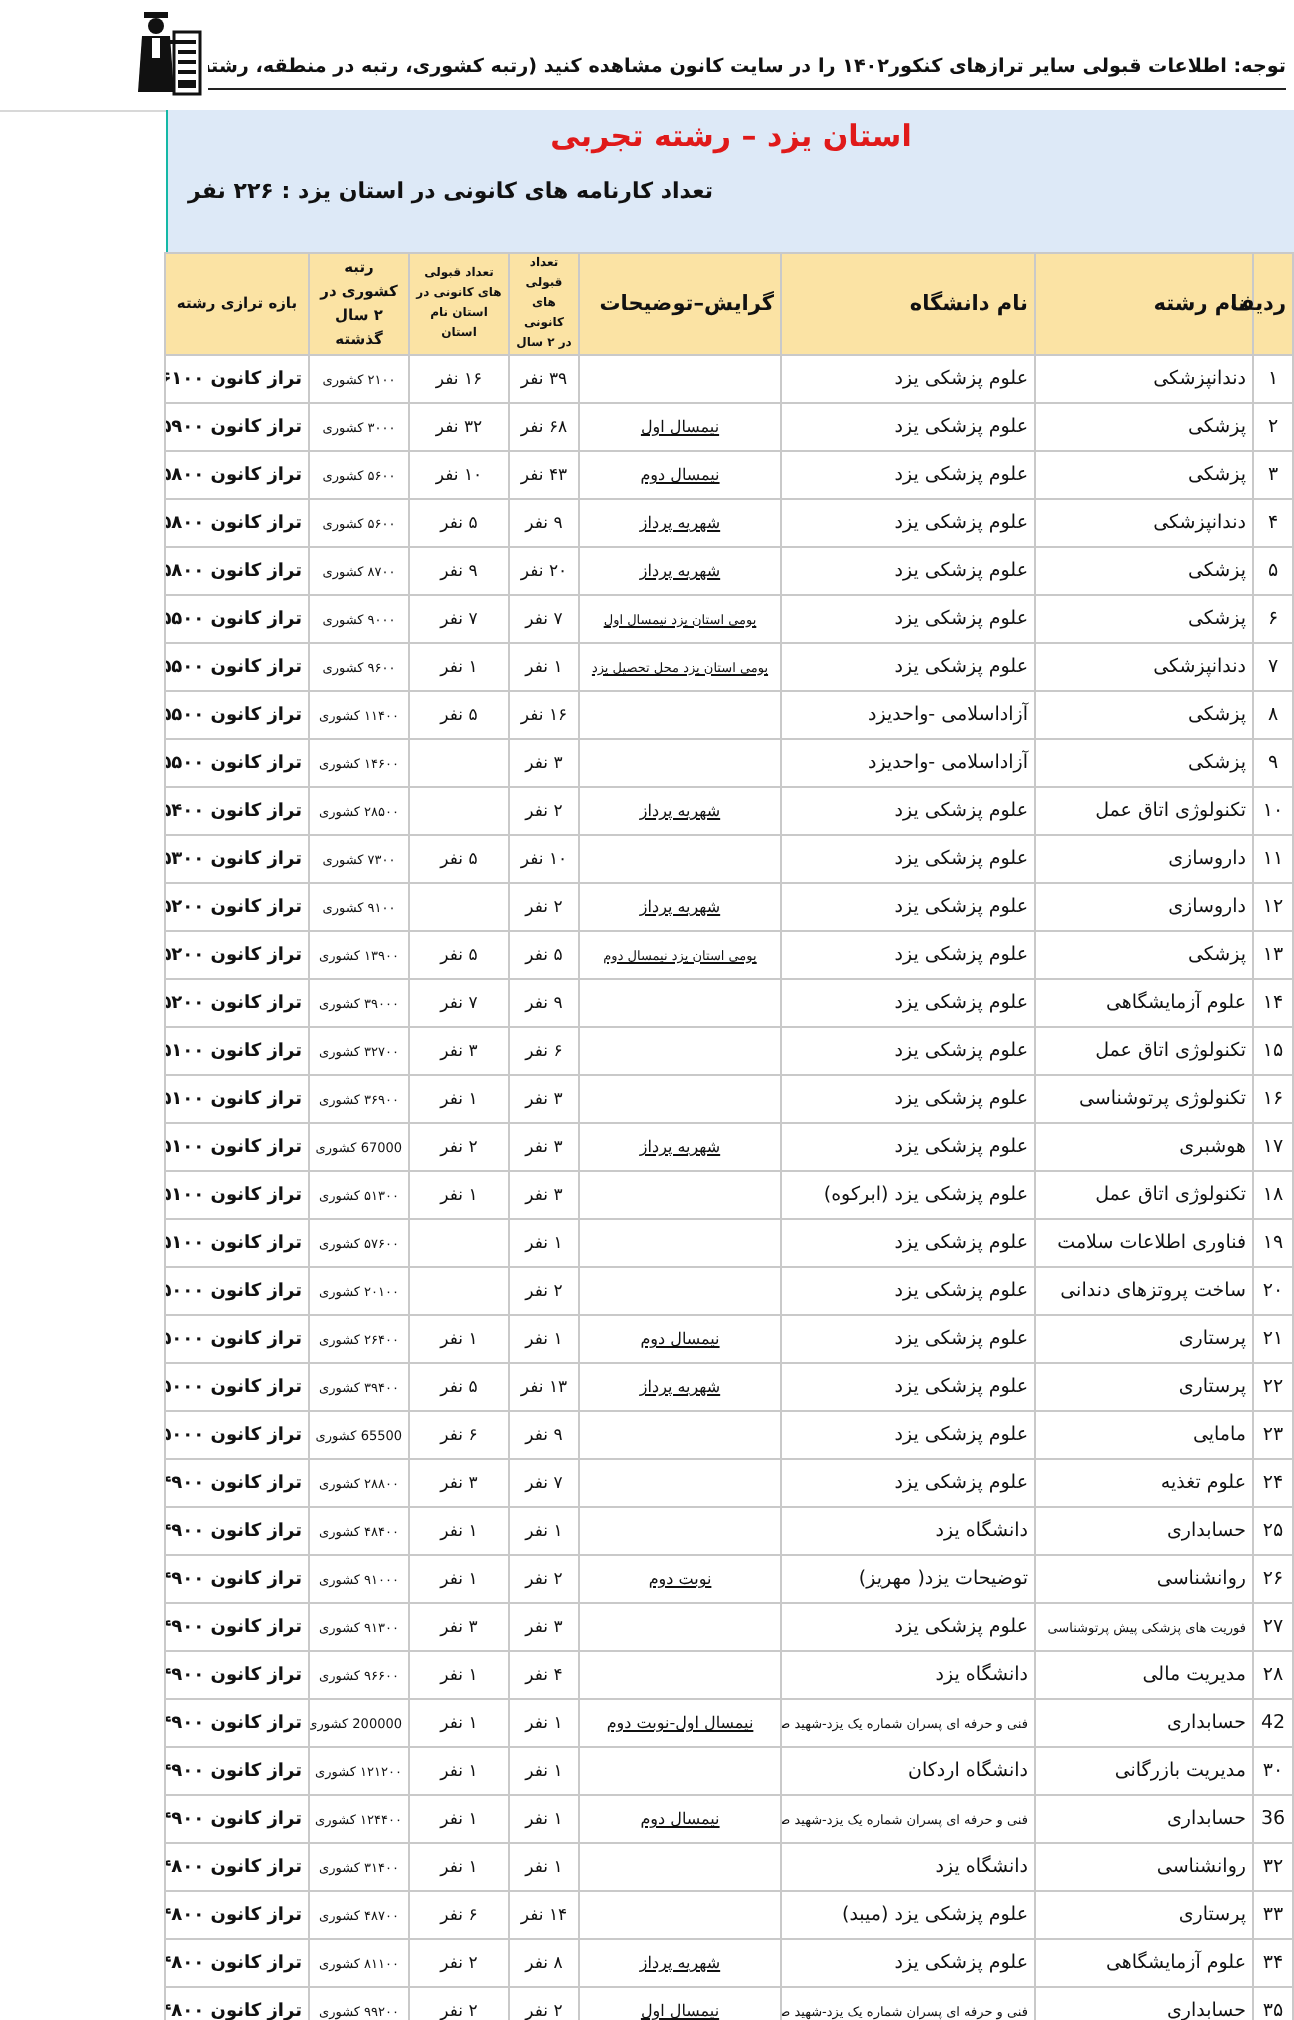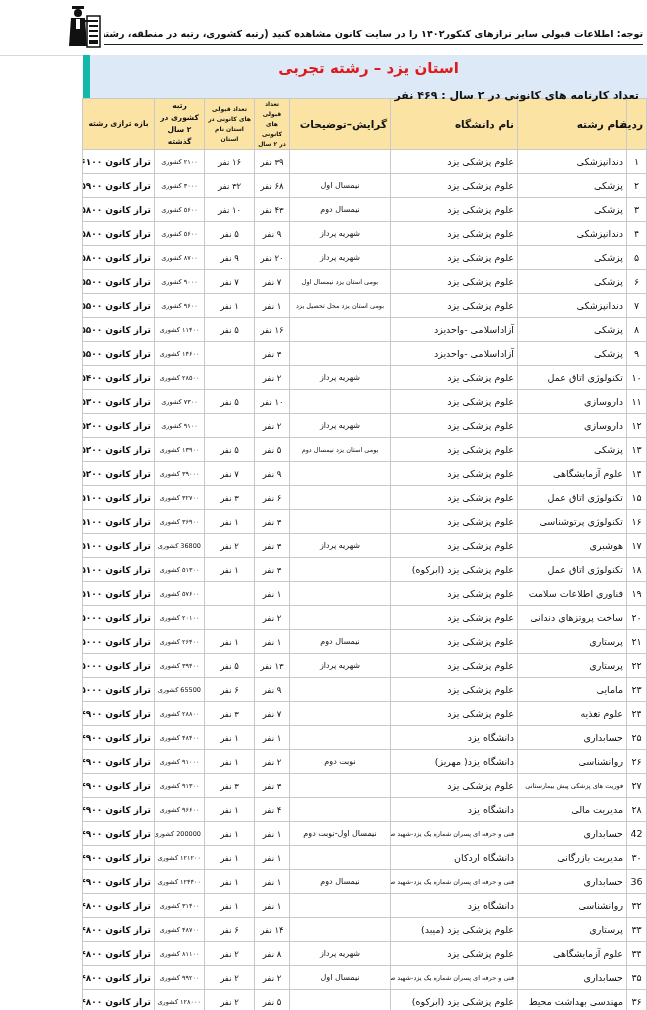--- a/index.html
+++ b/index.html
@@ -2,34 +2,34 @@
 <html><head>
 <meta charset="utf-8">
 <style>
   html, body { margin:0; padding:0; background:#ffffff; }
   body { width:647px; height:1010px; overflow:hidden; position:relative; font-family:"DejaVu Sans", sans-serif; }
   .topbar { position:absolute; left:0; top:0; width:647px; height:52px; }
   .logo { position:absolute; left:68px; top:4px; width:34px; height:44px; }
   .notice { position:absolute; left:104px; top:26px; right:4px; height:18px; direction:rtl; text-align:right; font-size:9.6px; font-weight:bold; color:#111; border-bottom:1.5px solid #222; line-height:16px; white-space:nowrap; overflow:hidden; }
   .leftline { position:absolute; left:0; top:55px; width:83px; height:1px; background:#d8d8d8; }
   .sheet { position:absolute; left:83px; top:55px; width:564px; direction:rtl; }
-  .title-band { background:#dde9f7; height:43px; border-left:7px solid #14b8a6; position:relative; }
+  .title-band { background:#dde9f7; height:71px; border-left:1px solid #14b8a6; position:relative; }
   .title { position:absolute; top:4px; left:0; right:0; text-align:center; color:#e01a1a; font-weight:bold; font-size:15px; }
   .count-left { position:absolute; left:10px; top:34px; font-weight:bold; font-size:11px; color:#111; }
   .count-right { position:absolute; right:8px; top:34px; font-weight:bold; font-size:11px; color:#111; }
   table { border-collapse:collapse; width:564px; table-layout:fixed; }
   th { background:#fbe3a4; height:31px; font-size:9.5px; font-weight:bold; border:1px solid #c9c9c9; padding:0 3px; color:#111; }
   th.small { font-size:6px; line-height:10px; text-align:center; }
   th.mid { font-size:7.5px; line-height:12px; text-align:center; }
   th.lbl { text-align:right; font-size:10.5px; }
   td { height:23px; border:1px solid #c9c9c9; font-size:9.5px; color:#111; padding:0 3px; white-space:nowrap; overflow:hidden; }
   td.idx { text-align:center; }
   td.major { text-align:right; }
   td.uni { text-align:right; }
-  td.note { text-align:center; font-size:8px; }
+  td.note { text-align:center; font-size:8px;text-decoration:underline; }
   td.num { text-align:center; font-size:8.5px; }
   td.rank { text-align:center; font-size:6.5px;margin-top:20px; }
   td.taraz { text-align:center; font-weight:bold; font-size:9px; }
   td.tiny { font-size:6.5px; }
 </style>
 </head>
 <body>
 
 <div class="topbar">
   <div class="logo">
@@ -47,21 +47,21 @@
       <rect x="14" y="16" width="8" height="2" fill="#111"></rect>
     </svg>
   </div>
   <div class="notice">توجه: اطلاعات قبولی سایر ترازهای کنکور۱۴۰۲ را در سایت کانون مشاهده کنید (رتبه کشوری، رتبه در منطقه، رشته قبولی )</div>
 </div>
 <div class="leftline"></div>
 
 <div class="sheet">
   <div class="title-band">
     <div class="title">استان یزد – رشته تجربی</div>
-    <div class="count-right">تعداد کارنامه های کانونی در ۲ سال : ۴۶۹ نفر</div>
+    <div class="count-left">تعداد کارنامه های کانونی در استان یزد : ۲۲۶ نفر</div>
   </div>
   <table>
     <colgroup>
       <col style="width:20px">
         <col style="width:109px">
         <col style="width:127px">
         <col style="width:101px">
       <col style="width:35px">
         <col style="width:50px">
         <col style="width:50px">
@@ -240,21 +240,21 @@
           <td class="rank">۳۶۹۰۰ کشوری</td>
           <td class="taraz">تراز کانون ۵۱۰۰</td>
         </tr>
         <tr>
           <td class="idx">۱۷</td>
           <td class="major">هوشبری</td>
           <td class="uni">علوم پزشکی یزد</td>
           <td class="note">شهریه پرداز</td>
           <td class="num">۳ نفر</td>
           <td class="num">۲ نفر</td>
-          <td class="rank">36800 کشوری</td>
+          <td class="rank">67000 کشوری</td>
           <td class="taraz">تراز کانون ۵۱۰۰</td>
         </tr>
         <tr>
           <td class="idx">۱۸</td>
           <td class="major">تکنولوژی اتاق عمل</td>
           <td class="uni">علوم پزشکی یزد (ابرکوه)</td>
           <td class="note"></td>
           <td class="num">۳ نفر</td>
           <td class="num">۱ نفر</td>
           <td class="rank">۵۱۳۰۰ کشوری</td>
@@ -326,30 +326,30 @@
           <td class="uni">دانشگاه یزد</td>
           <td class="note"></td>
           <td class="num">۱ نفر</td>
           <td class="num">۱ نفر</td>
           <td class="rank">۴۸۴۰۰ کشوری</td>
           <td class="taraz">تراز کانون ۴۹۰۰</td>
         </tr>
         <tr>
           <td class="idx">۲۶</td>
           <td class="major">روانشناسی</td>
-          <td class="uni">دانشگاه یزد( مهریز)</td>
+          <td class="uni">توضیحات یزد( مهریز)</td>
           <td class="note">نوبت دوم</td>
           <td class="num">۲ نفر</td>
           <td class="num">۱ نفر</td>
           <td class="rank">۹۱۰۰۰ کشوری</td>
           <td class="taraz">تراز کانون ۴۹۰۰</td>
         </tr>
         <tr>
           <td class="idx">۲۷</td>
-          <td class="major tiny">فوریت های پزشکی پیش بیمارستانی</td>
+          <td class="major tiny">فوریت های پزشکی پیش پرتوشناسی</td>
           <td class="uni">علوم پزشکی یزد</td>
           <td class="note"></td>
           <td class="num">۳ نفر</td>
           <td class="num">۳ نفر</td>
           <td class="rank">۹۱۳۰۰ کشوری</td>
           <td class="taraz">تراز کانون ۴۹۰۰</td>
         </tr>
         <tr>
           <td class="idx">۲۸</td>
           <td class="major">مدیریت مالی</td>

